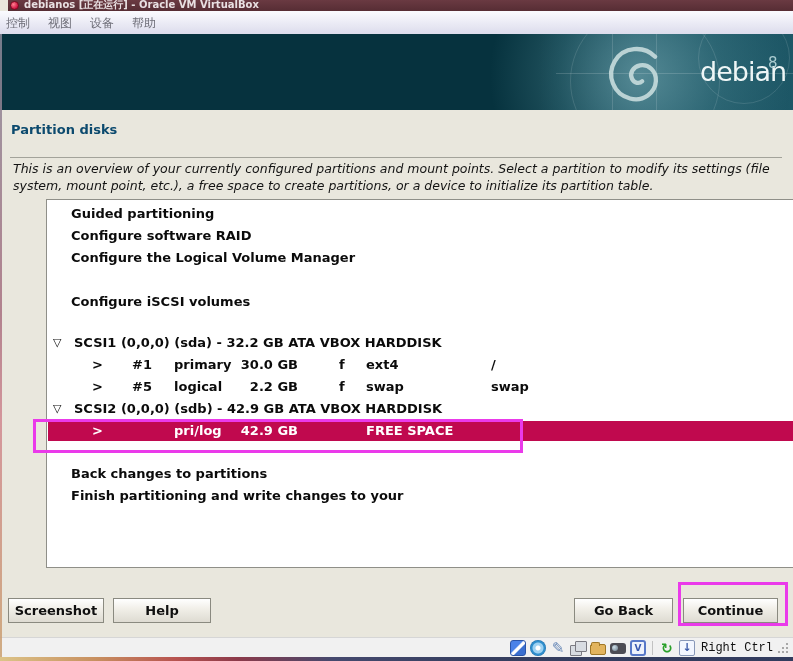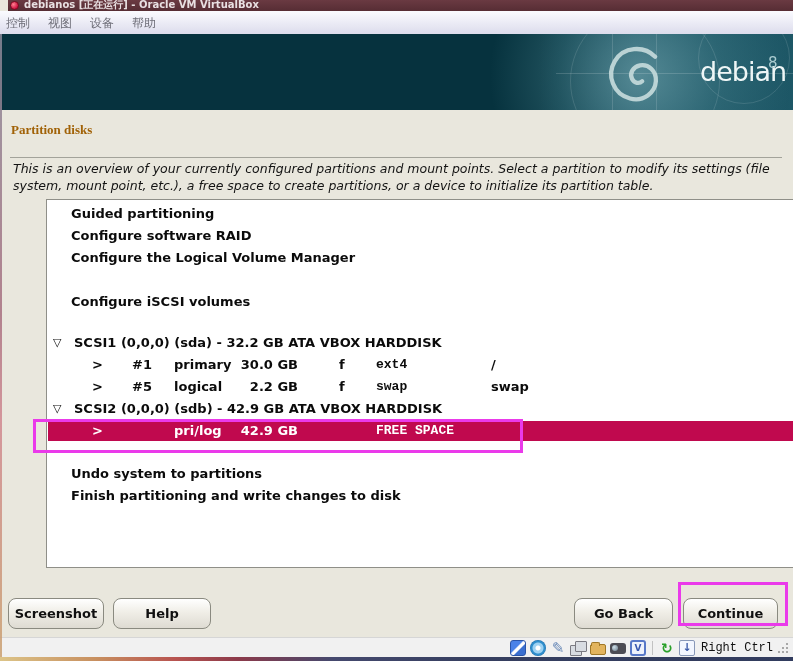--- a/index.html
+++ b/index.html
@@ -36,53 +36,53 @@
       linear-gradient(90deg,#06323e 0%,#06323e 68%,#13495a 80%,#1d5766 100%);
     overflow:hidden;
   }
   .bline-v{ position:absolute; top:0; bottom:0; width:1px; background:rgba(255,255,255,.14); }
   .bline-h{ position:absolute; height:1px; background:rgba(255,255,255,.16); }
   .bcirc{ position:absolute; border:1px solid rgba(255,255,255,.12); border-radius:50%; }
   .swirl{ position:absolute; left:598px; top:4px; }
   .brand{ position:absolute; left:700px; top:22px; color:#eef6f6; font-size:27px; letter-spacing:-1px; }
   .brand-ver{ position:absolute; left:768px; top:20px; color:#a9cbd0; font-size:15px; }
   
-  .page-title{ position:absolute; left:11px; top:122px; font-size:13px; font-weight:bold; color:#a16207;font-family:Liberation Serif, serif; }
+  .page-title{ position:absolute; left:11px; top:122px; font-size:13px; font-weight:bold; color:#0c4a6e; }
   .sep-line{ position:absolute; left:10px; top:157px; width:772px; height:1px; background:#a3a39a; }
   .desc{
     position:absolute; left:13px; top:161px; width:766px;
     font-size:12.5px; font-style:italic; color:#141414; line-height:1.32;
   }
   
   .listbox{
     position:absolute; left:11px; top:199px; width:763px; height:369px;
     background:#ffffff; border:1px solid #8f8f88;margin-left:35px;
   }
   .row{ position:absolute; left:1px; right:1px; height:22px; line-height:22px;
         font-size:13px; font-weight:bold; color:#0b0b0b; white-space:nowrap; }
   .row .ind{ position:absolute; left:23px; }
   .c-exp{ position:absolute; left:5px; font-size:11px; }
   .c-lbl{ position:absolute; left:26px; }
   .c-arrow{ position:absolute; left:44px; }
   .c-num{ position:absolute; left:70px; width:34px; text-align:right; }
   .c-type{ position:absolute; left:126px; }
   .c-size{ position:absolute; left:170px; width:80px; text-align:right; }
   .c-flag{ position:absolute; left:291px; }
-  .c-fs{ position:absolute; left:328px;font-family:Liberation Mono, monospace; }
+  .c-fs{ position:absolute; left:318px; }
   .c-mount{ position:absolute; left:443px; }
   .r-a0{top:3px}.r-a1{top:25px}.r-a2{top:47px}.r-a3{top:69px}.r-a4{top:91px}
   .r-d0{top:132px}.r-p00{top:154px}.r-p01{top:176px}
   .r-d1{top:198px}
   .r-p10{top:221px; height:20px; line-height:20px; background:#c0094e; color:#ffffff;}
   .r-b0{top:263px}.r-b1{top:285px}
   
   .btn{
-    position:absolute; height:31px; top:598px;
+    position:absolute; height:25px; top:598px;
     background:linear-gradient(180deg,#ffffff 0%,#f0eee7 45%,#dedbd2 100%);
-    border:1px solid #8a8a80; border-radius:8px;
+    border:1px solid #8a8a80; border-radius:0;
     font-family:"DejaVu Sans", sans-serif; font-size:13px; font-weight:bold; color:#101010;
     text-align:center; line-height:22px;
   }
   .b-shot{left:8px;  width:96px;}
   .b-help{left:113px; width:98px;}
   .b-back{left:574px; width:99px;}
   .b-cont{left:683px; width:95px;}
   
   .statusbar{
     position:absolute; left:0; top:637px; width:793px; height:20px;
@@ -206,24 +206,24 @@
       <span class="c-lbl">SCSI2 (0,0,0) (sdb) - 42.9 GB ATA VBOX HARDDISK</span>
     </div>
     <div class="row r-p10">
       <span class="c-arrow">&gt;</span>
       <span class="c-type">pri/log</span>
       <span class="c-size">42.9 GB</span>
       <span class="c-fs">FREE SPACE</span>
     </div>
 
     <div class="row r-b0">
-        <span class="ind">Undo system to partitions</span>
+        <span class="ind">Back changes to partitions</span>
       </div>
     <div class="row r-b1">
-        <span class="ind">Finish partitioning and write changes to disk</span>
+        <span class="ind">Finish partitioning and write changes to your</span>
       </div>
   </div>
 
   <button class="btn b-shot">Screenshot</button>
   <button class="btn b-back">Go Back</button>
   <button class="btn b-help">Help</button>
   <button class="btn b-cont">Continue</button>
 
   <div class="statusbar">
     <span class="ic ic-hdd"></span>

